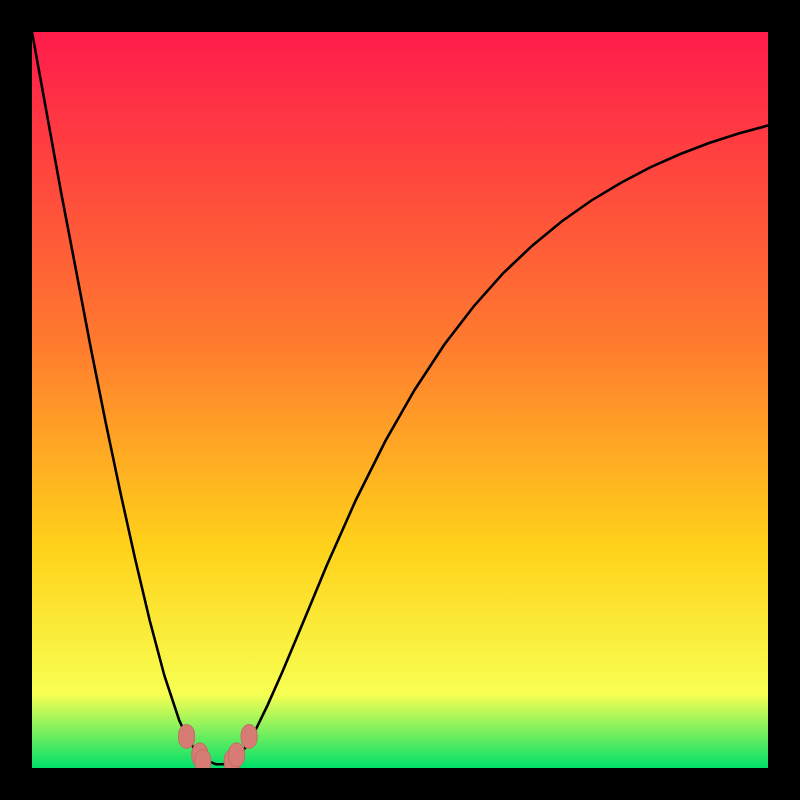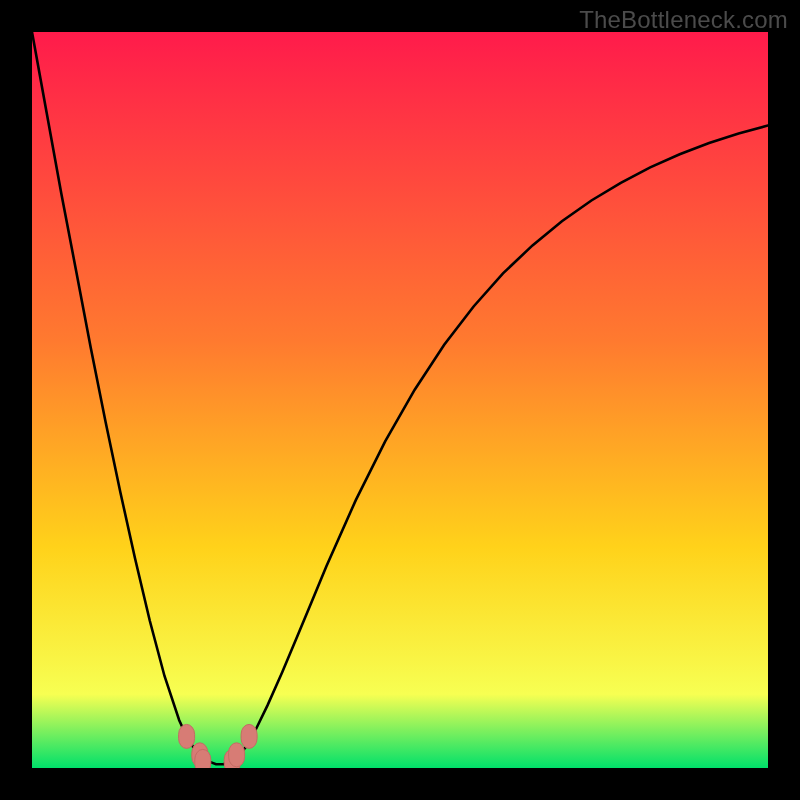--- a/index.html
+++ b/index.html
@@ -5,21 +5,20 @@
   html,body{margin:0;padding:0;width:800px;height:800px;background:#000;overflow:hidden;font-family:Arial,Helvetica,sans-serif}
   .stage{position:relative;width:800px;height:800px;background:#000}
   .plot{position:absolute;left:32px;top:32px;width:736px;height:736px;overflow:hidden}
   .watermark{position:absolute;top:6px;right:12px;color:#4b4b4b;font-size:24px;letter-spacing:.2px;font-weight:400}
   svg{display:block}
 </style>
 </head>
 <body>
 
 <div class="stage">
-  <div class="watermark">TheBottleneck.com</div>
   <div class="plot">
     <svg id="svg" width="736" height="736" viewBox="0 0 736 736">
       <defs>
         <linearGradient id="bg" x1="0" y1="0" x2="0" y2="1">
           <stop id="g0" offset="0%" stop-color="#ff1b4b"></stop>
           <stop id="g1" offset="42%" stop-color="#ff7a2f"></stop>
           <stop id="g2" offset="70%" stop-color="#ffd21a"></stop>
           <stop id="g3" offset="90%" stop-color="#f7ff52"></stop>
           <stop id="g4" offset="100%" stop-color="#00e06a"></stop>
         </linearGradient>

